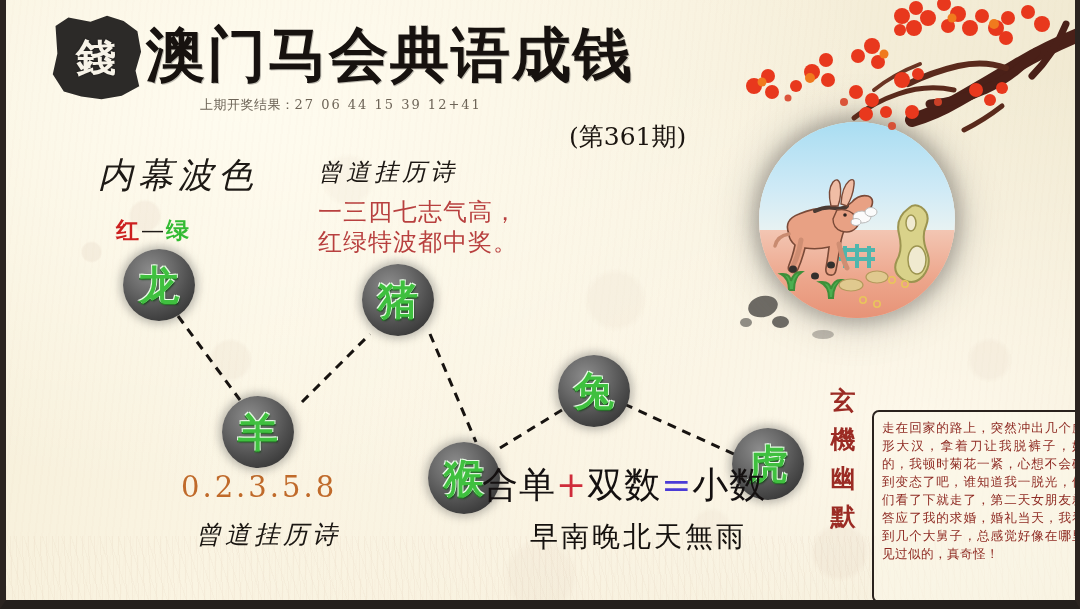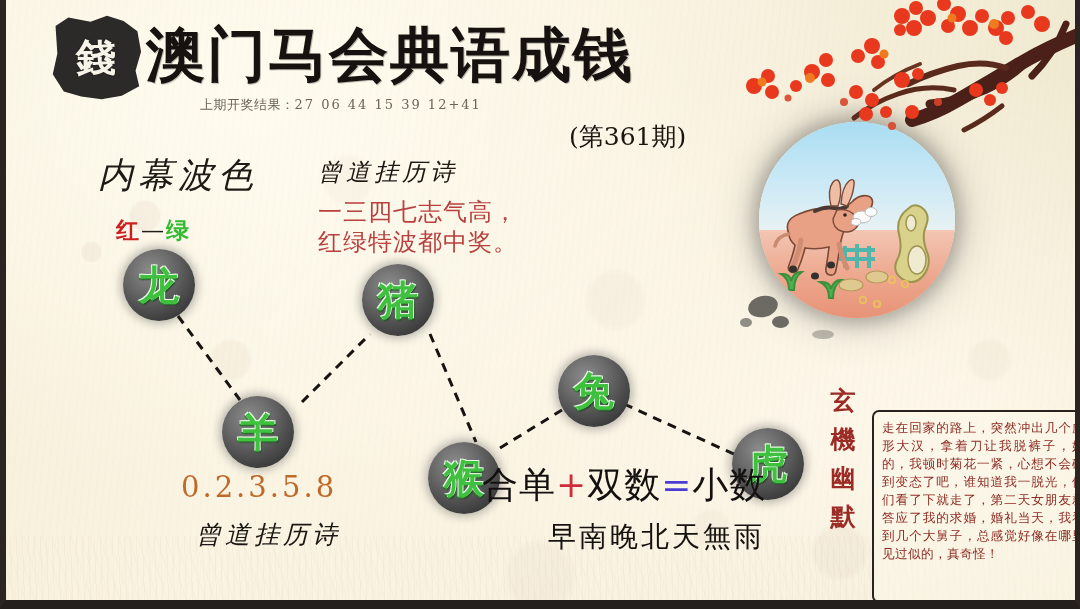--- a/index.html
+++ b/index.html
@@ -132,21 +132,21 @@
     white-space:nowrap;font-style:italic;
   }
   #formula{
     position:absolute;left:476px;top:461px;font-size:36px;color:#141010;
     font-family:"DejaVu Serif","Liberation Serif",serif;letter-spacing:1px;white-space:nowrap;z-index:7;
   }
   #formula .plus{color:#cf2c3a;}
   #formula .eq{color:#4b3bd6;}
   #bottom-saying{
     position:absolute;left:524px;top:518px;font-size:28px;color:#15110e;
-    font-family:"DejaVu Serif","Liberation Serif",serif;letter-spacing:3px;white-space:nowrap;margin-left:18px;
+    font-family:"DejaVu Serif","Liberation Serif",serif;letter-spacing:3px;white-space:nowrap;
   }
 
   
   #humor-title{
     position:absolute;left:820px;top:382px;width:34px;
     font-family:"DejaVu Serif","Liberation Serif",serif;
     font-size:25px;font-weight:bold;color:#9b2b24;line-height:1.55;
     text-align:center;
   }
   #humor-box{

